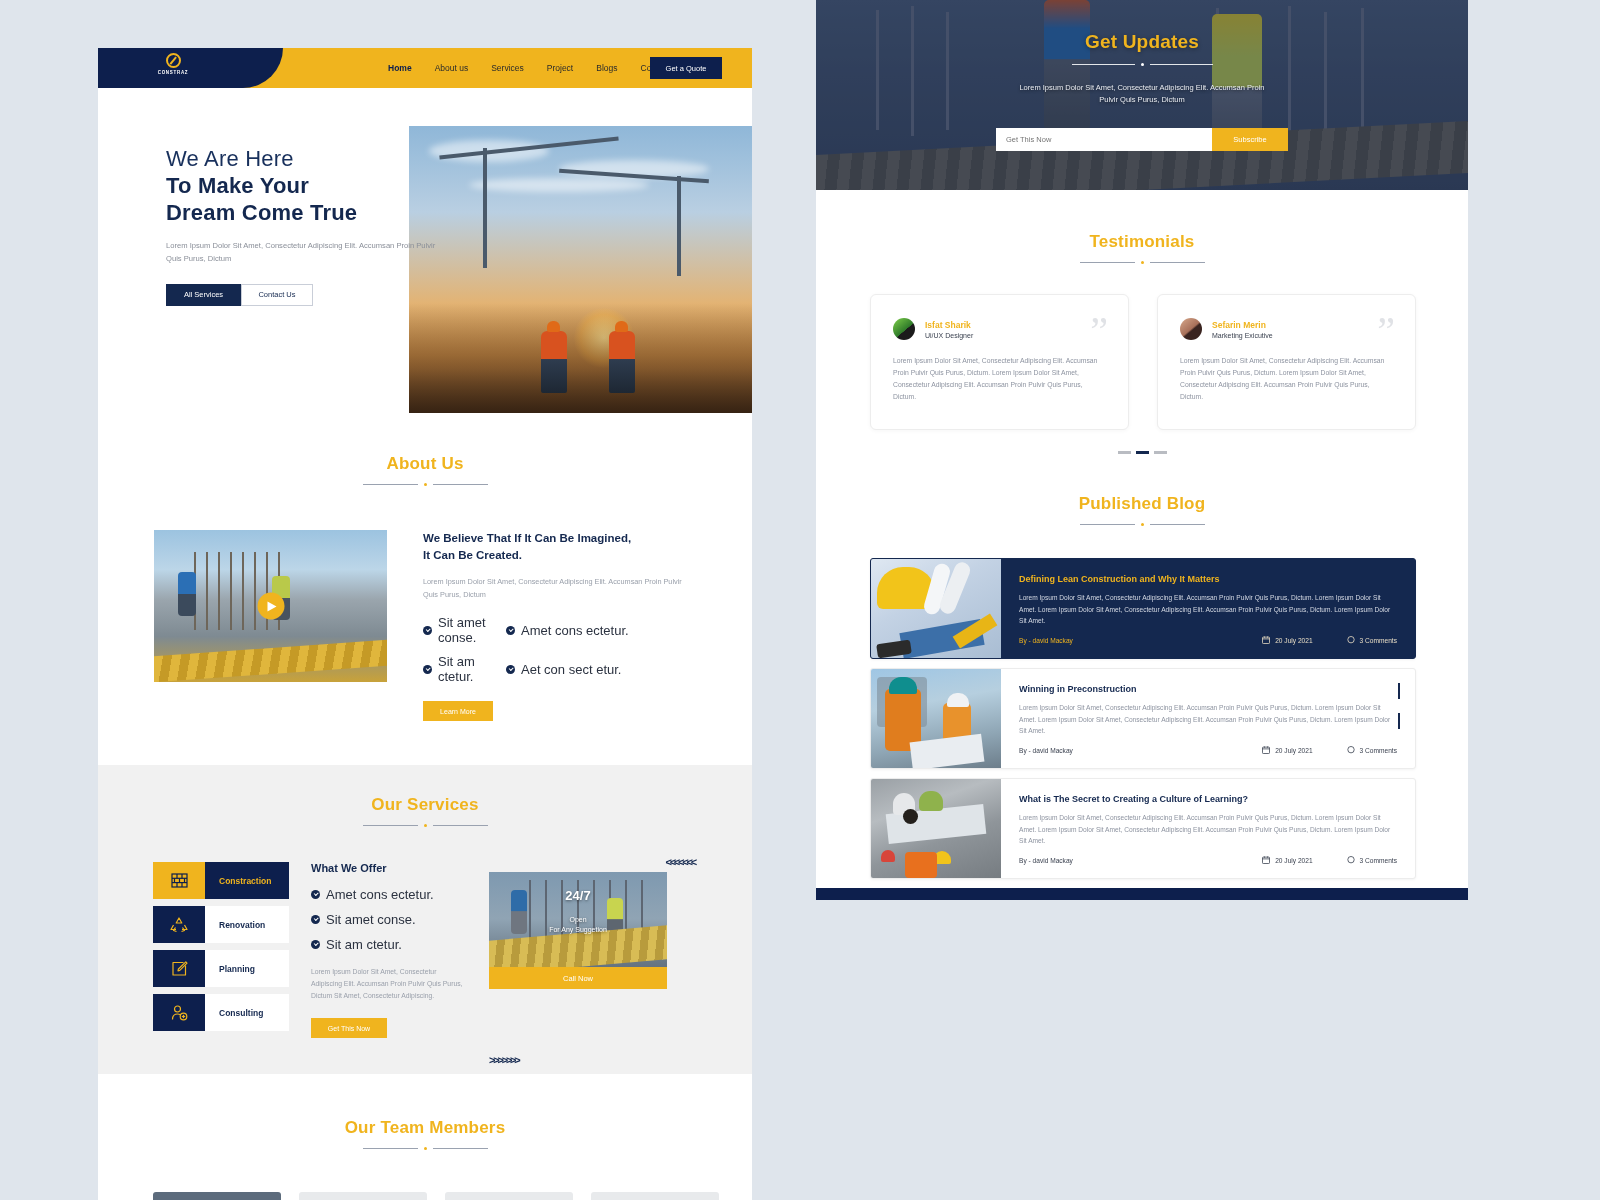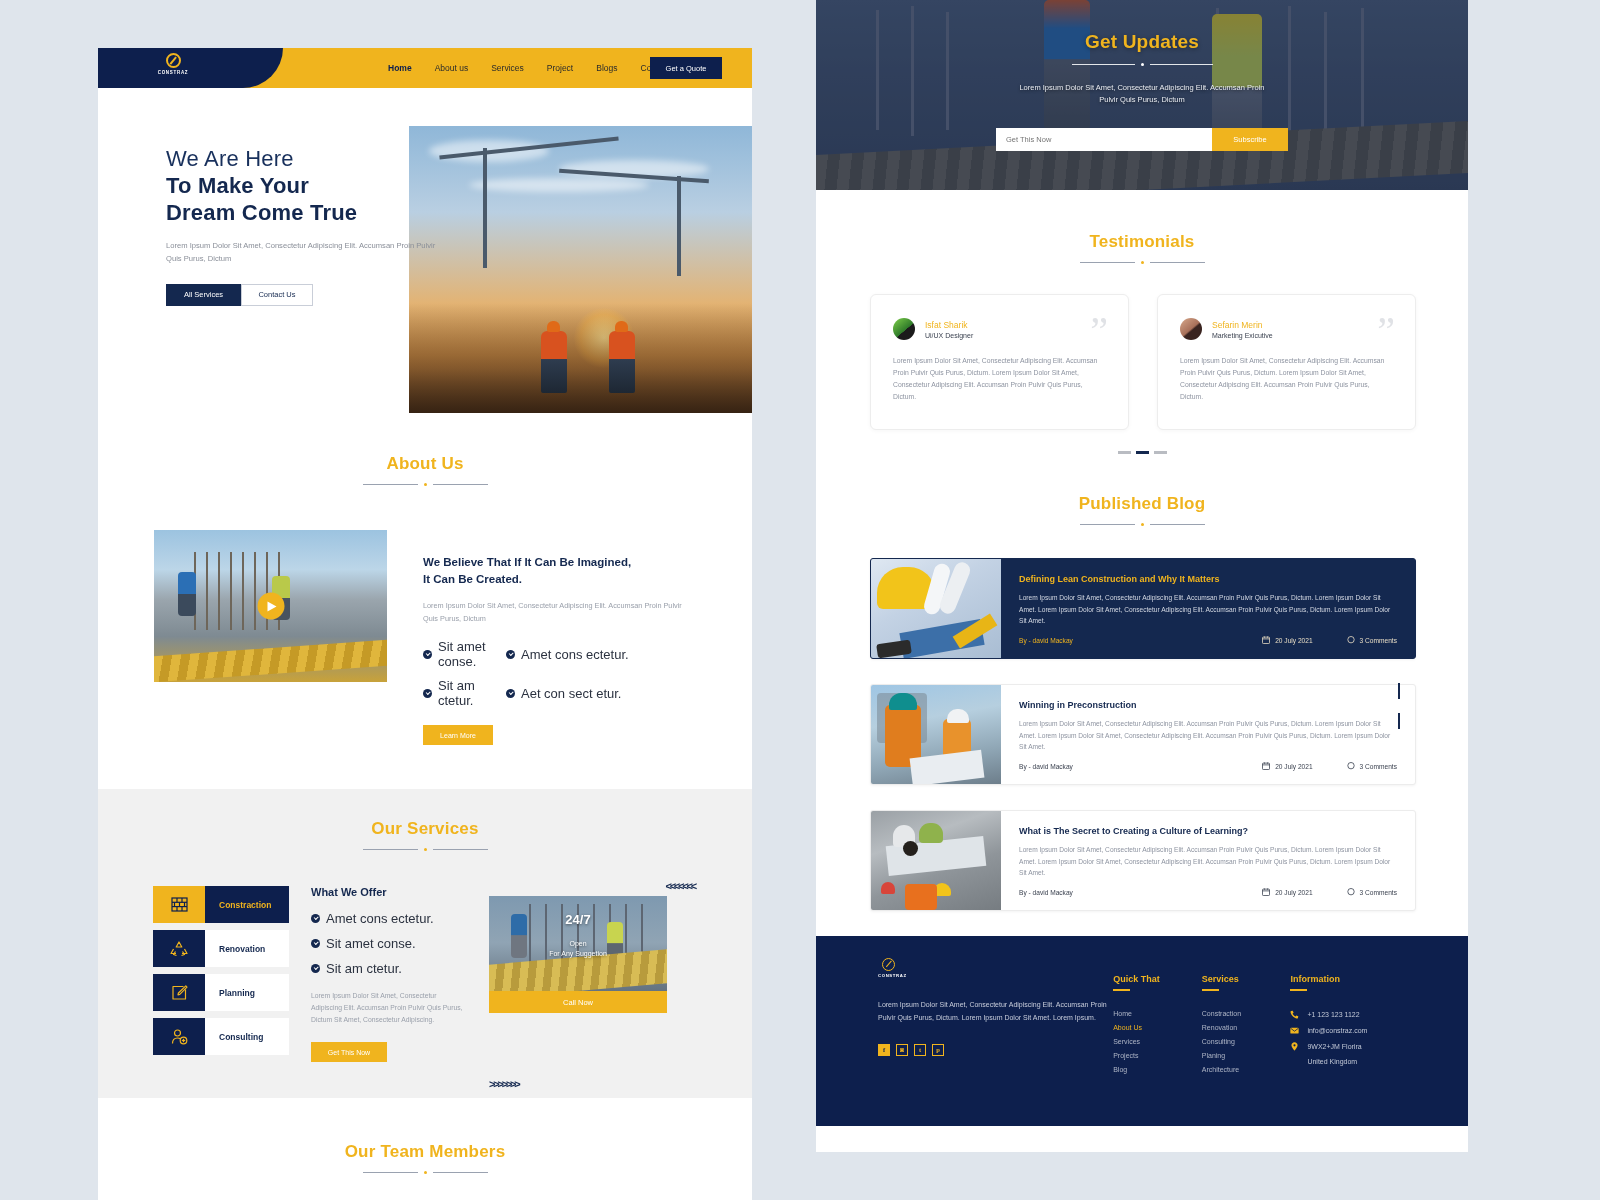--- a/index.html
+++ b/index.html
@@ -122,21 +122,21 @@
   .about-img .figure { position: absolute; width: 18px; height: 44px; border-radius: 4px; }
   .play-btn {
     position: absolute; left: 50%; top: 50%; transform: translate(-50%,-50%);
     width: 27px; height: 27px; border-radius: 50%; background: #f0b41e;
     display: flex; align-items: center; justify-content: center; cursor: pointer; z-index: 4;
   }
   .play-btn .tri {
     width: 0; height: 0; margin-left: 3px;
     border-left: 9px solid #fff; border-top: 5.5px solid transparent; border-bottom: 5.5px solid transparent;
   }
-  .about-txt { flex: 1; margin-top: 24px; }
+  .about-txt { flex: 1; }
   .about-txt h3 { font-size: 11.5px; color: #14284f; font-weight: 700; line-height: 1.48; }
   .about-txt p { margin-top: 12px; font-size: 7.3px; color: #9aa0ab; line-height: 1.72; }
   .checks { margin-top: 14px; display: grid; grid-template-columns: 83px 1fr; row-gap: 9px; }
   .chk { display: flex; align-items: center; gap: 6px; font-size: 13px; color: #2b3240; }
   .chk-i {
     width: 9px; height: 9px; border-radius: 50%; background: #14284f; flex: none;
     position: relative;
   }
   .chk-i::after {
     content: ""; position: absolute; left: 2.6px; top: 2.2px; width: 3.2px; height: 1.6px;
@@ -197,21 +197,21 @@
   .team-grid { display: flex; gap: 18px; padding: 42px 55px 0 55px; }
   .team-card {
     position: relative; width: 128px; height: 110px; flex: none; overflow: hidden;
     border-radius: 3px; background: #e8eaec;
   }
   .team-card.dark { background: #5c6b7c; }
   .tm-head { position: absolute; left: 50%; transform: translateX(-50%); border-radius: 50% 50% 42% 42%; }
   .tm-body { position: absolute; left: 50%; transform: translateX(-50%); border-radius: 14px 14px 0 0; }
 
   
-  #right-col { left: 816px; top: 0; width: 652px; height: 1152px; background: #fff; overflow: hidden; }
+  #right-col { left: 816px; top: 0; width: 652px; height: 900px; background: #fff; overflow: hidden; }
 
   .updates {
     position: relative; height: 190px; overflow: hidden;
     background: linear-gradient(180deg,#50617a 0%,#47566e 40%,#3d4a60 100%);
   }
   .updates .ovl { position: absolute; inset: 0; background: rgba(20,35,68,.45); }
   .updates .ubar { position: absolute; width: 3px; background: #6d7688; }
   .updates .uworker { position: absolute; border-radius: 5px; }
   .upd-inner { position: absolute; inset: 0; z-index: 5; text-align: center; padding-top: 31px; }
   .upd-inner h2 { font-size: 19px; color: #f0b41e; font-weight: 700; letter-spacing: .2px;
@@ -231,36 +231,36 @@
 
   
   .testi { padding: 40px 0 0 0; }
   .testi-cards { display: flex; gap: 28px; padding: 30px 52px 0 54px; }
   .tcard {
     flex: 1; background: #fff; border: 1px solid #ededed; border-radius: 6px;
     padding: 23px 22px 26px 22px; position: relative; box-shadow: 0 1px 4px rgba(0,0,0,.04);
   }
   .tc-head { display: flex; align-items: center; gap: 10px; }
   .tc-av { width: 22px; height: 22px; border-radius: 50%; flex: none; overflow: hidden; position: relative; }
-  .tc-name { font-size: 8.5px; color: #f0b41e; font-weight: 400; }
+  .tc-name { font-size: 8.5px; color: #f0b41e; font-weight: 700; }
   .tc-role { font-size: 7px; color: #3b4250; margin-top: 2px; }
   .tc-quote {
     position: absolute; right: 20px; top: 16px; font-size: 40px; color: #e0e2e6;
     font-family: "Liberation Serif", serif; line-height: 1;
   }
   .tc-body { margin-top: 15px; font-size: 6.8px; color: #8d93a0; line-height: 1.78; }
   .dots { display: flex; justify-content: center; gap: 5px; margin-top: 21px; }
   .dash { width: 13px; height: 3px; background: #b9bcc2; cursor: pointer; }
   .dash.on { background: #14284f; }
 
   
   .blog { padding: 38px 0 0 0; }
   .blog-list { padding: 32px 52px 0 54px; }
   .bcard {
-    display: flex; margin-bottom: 25px; background: #fff;
+    display: flex; margin-bottom: 9px; background: #fff;
     border: 1px solid #ececec; border-radius: 3px; overflow: hidden;
     box-shadow: 0 1px 3px rgba(0,0,0,.05);
   }
   .bcard.feat { background: #14284f; border-color: #14284f; }
   .bthumb { width: 130px; flex: none; position: relative; overflow: hidden; }
   .bbody { flex: 1; padding: 15px 18px 14px 18px; }
   .bcard h4 { font-size: 9px; color: #14284f; font-weight: 700; }
   .bcard.feat h4 { color: #f0b41e; }
   .bcard p { margin-top: 8px; font-size: 6.6px; color: #8d93a0; line-height: 1.72; }
   .bcard.feat p { color: #d4d9e3; }

